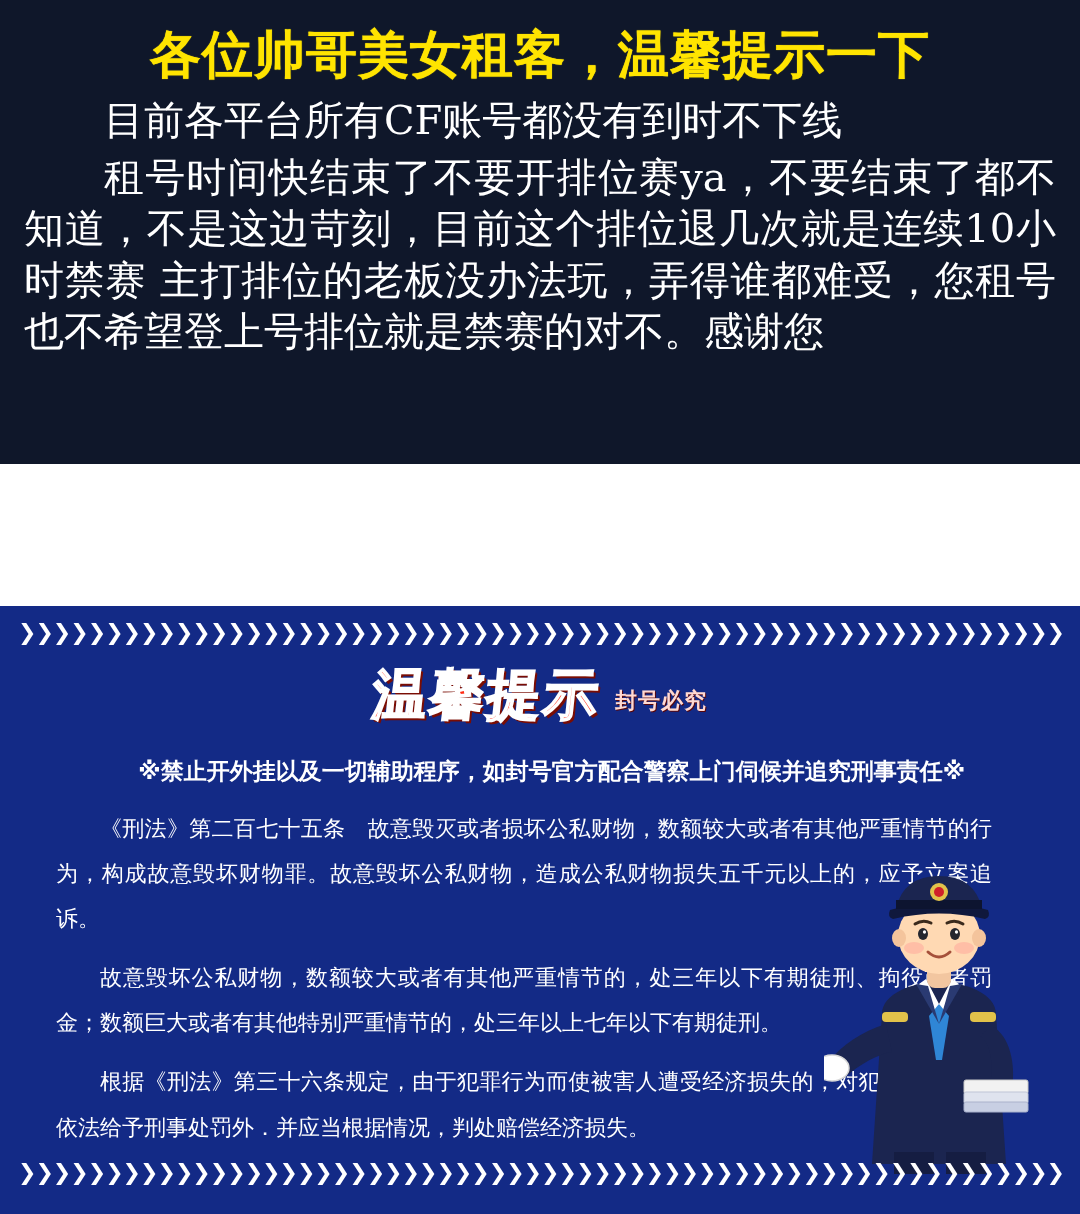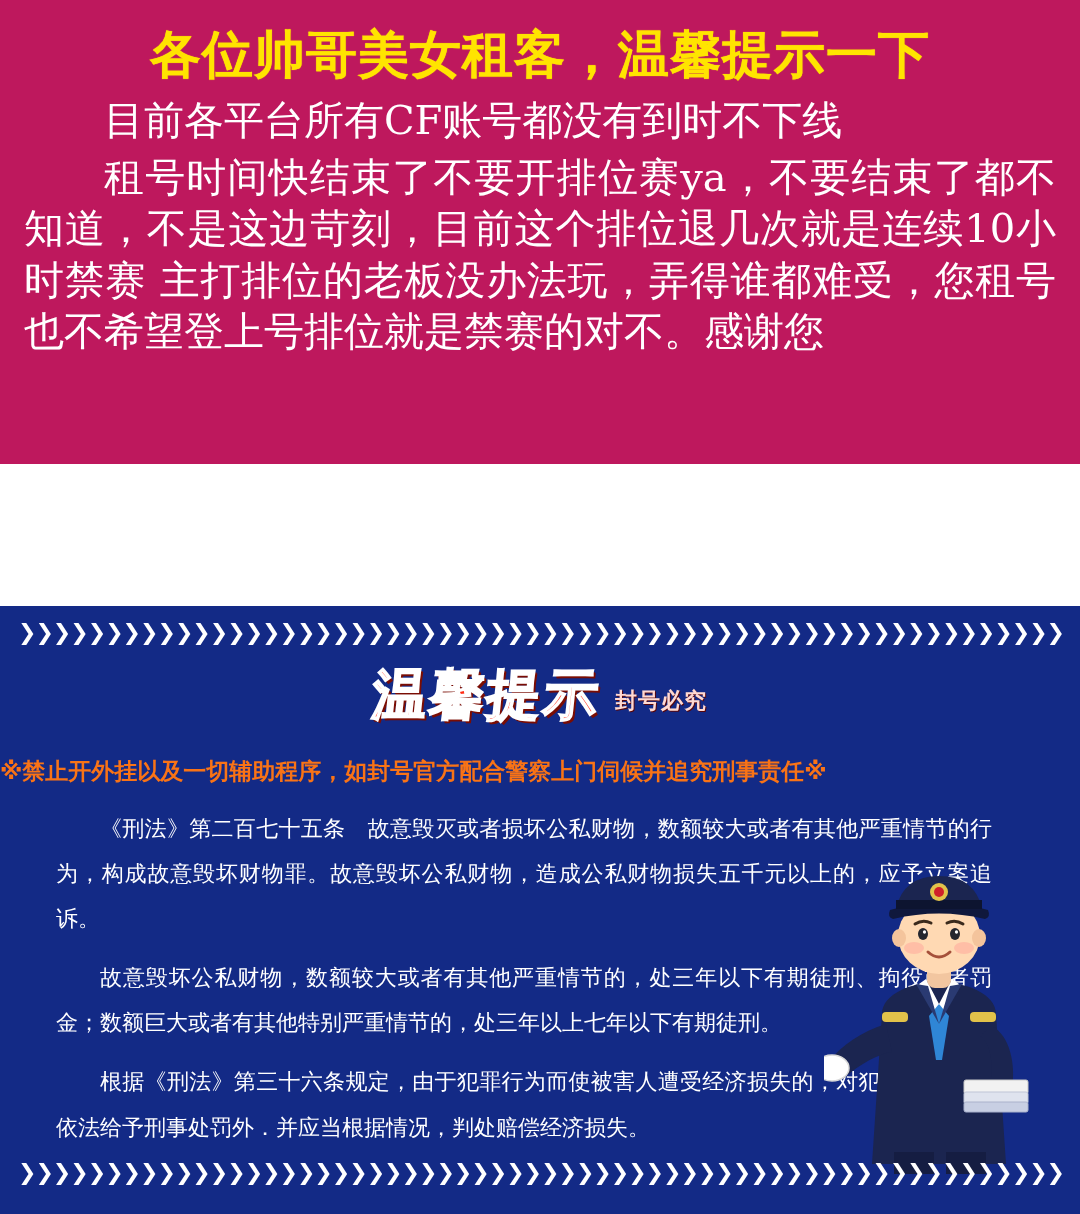--- a/index.html
+++ b/index.html
@@ -19,21 +19,21 @@
     height: 1214px;
   }
 
   
   .red-panel {
     position: absolute;
     left: 0;
     top: 0;
     width: 1080px;
     height: 464px;
-    background: #be185d;
+    background: #0f172a;
     box-sizing: border-box;
     padding: 26px 24px 0 24px;
   }
   .red-title {
     color: #ffe400;
     font-family: "DejaVu Sans", sans-serif;
     font-weight: bold;
     font-size: 51px;
     letter-spacing: 1px;
     text-align: center;
@@ -125,22 +125,22 @@
     letter-spacing: 1px;
     padding-bottom: 6px;
     text-shadow: 1px 1px 0 #58060b;
     text-align: center;
   }
   .tip-warning {
     position: absolute;
     left: 0;
     top: 150px;
     width: 965px;
-    text-align: left;
-    color: #f97316;
+    text-align: right;
+    color: #ffffff;
     font-family: "DejaVu Sans", sans-serif;
     font-weight: bold;
     font-size: 23px;
     letter-spacing: 0px;
     white-space: nowrap;
   }
 
   .law-text {
     position: absolute;
     left: 56px;

